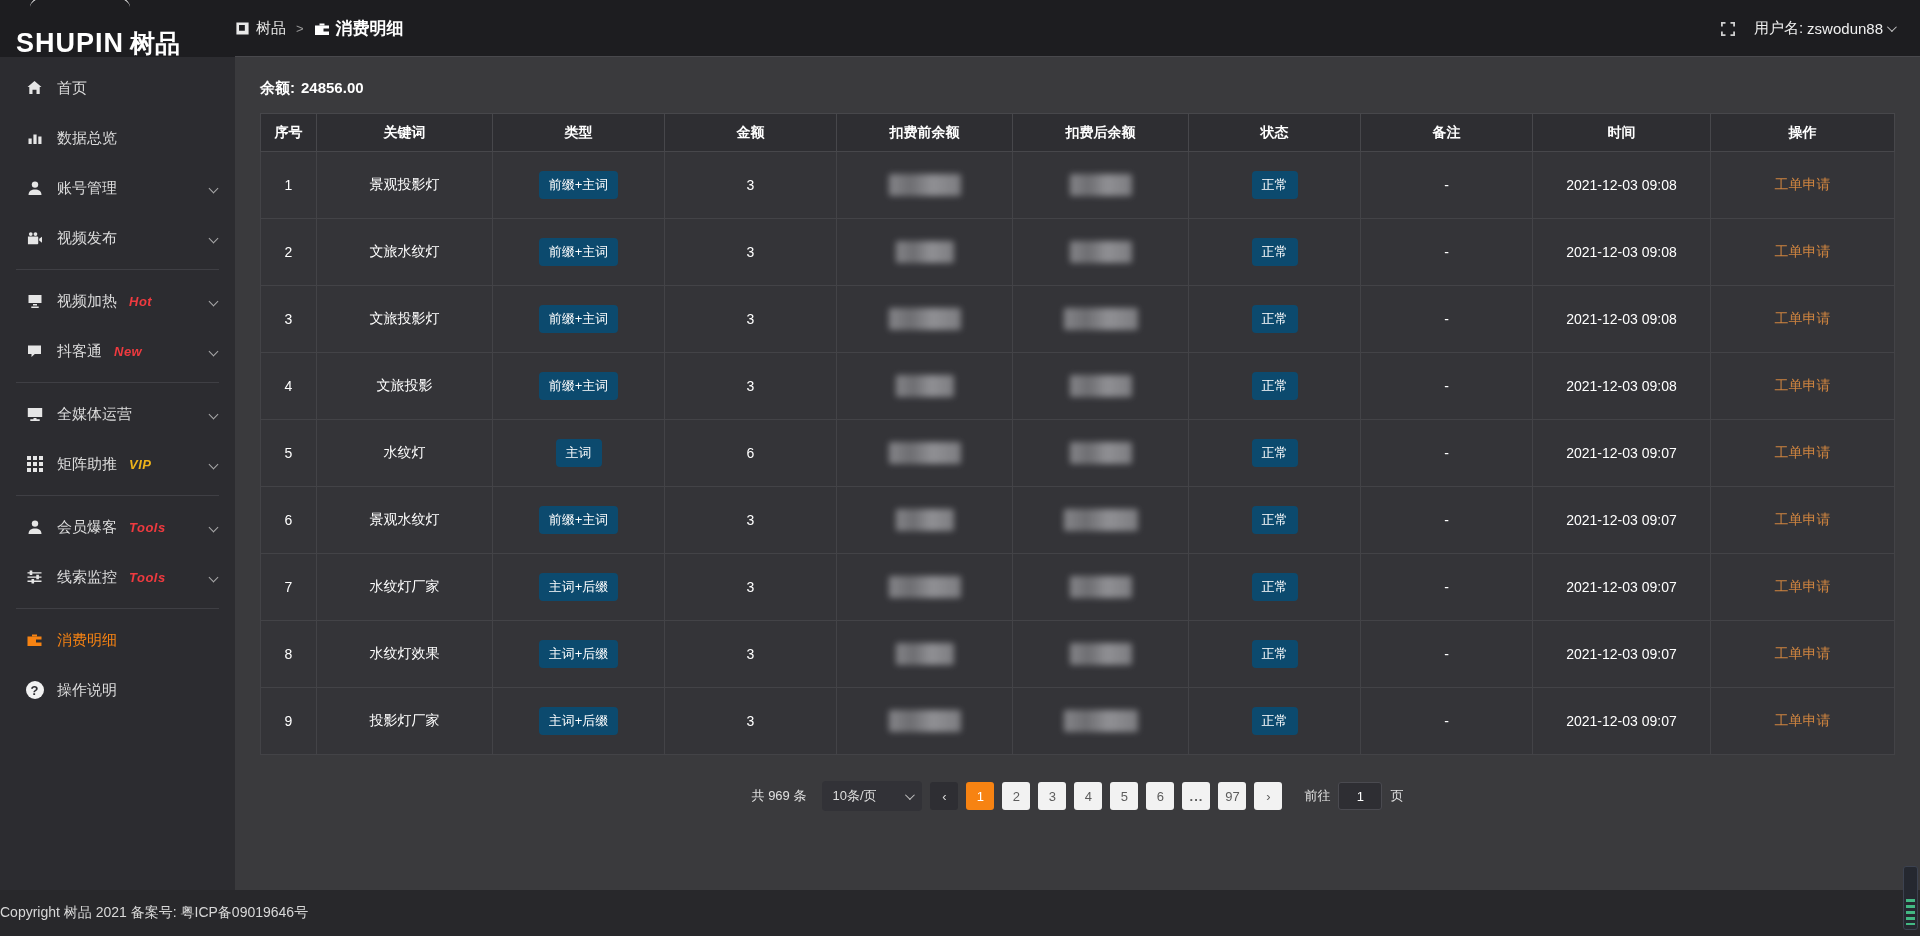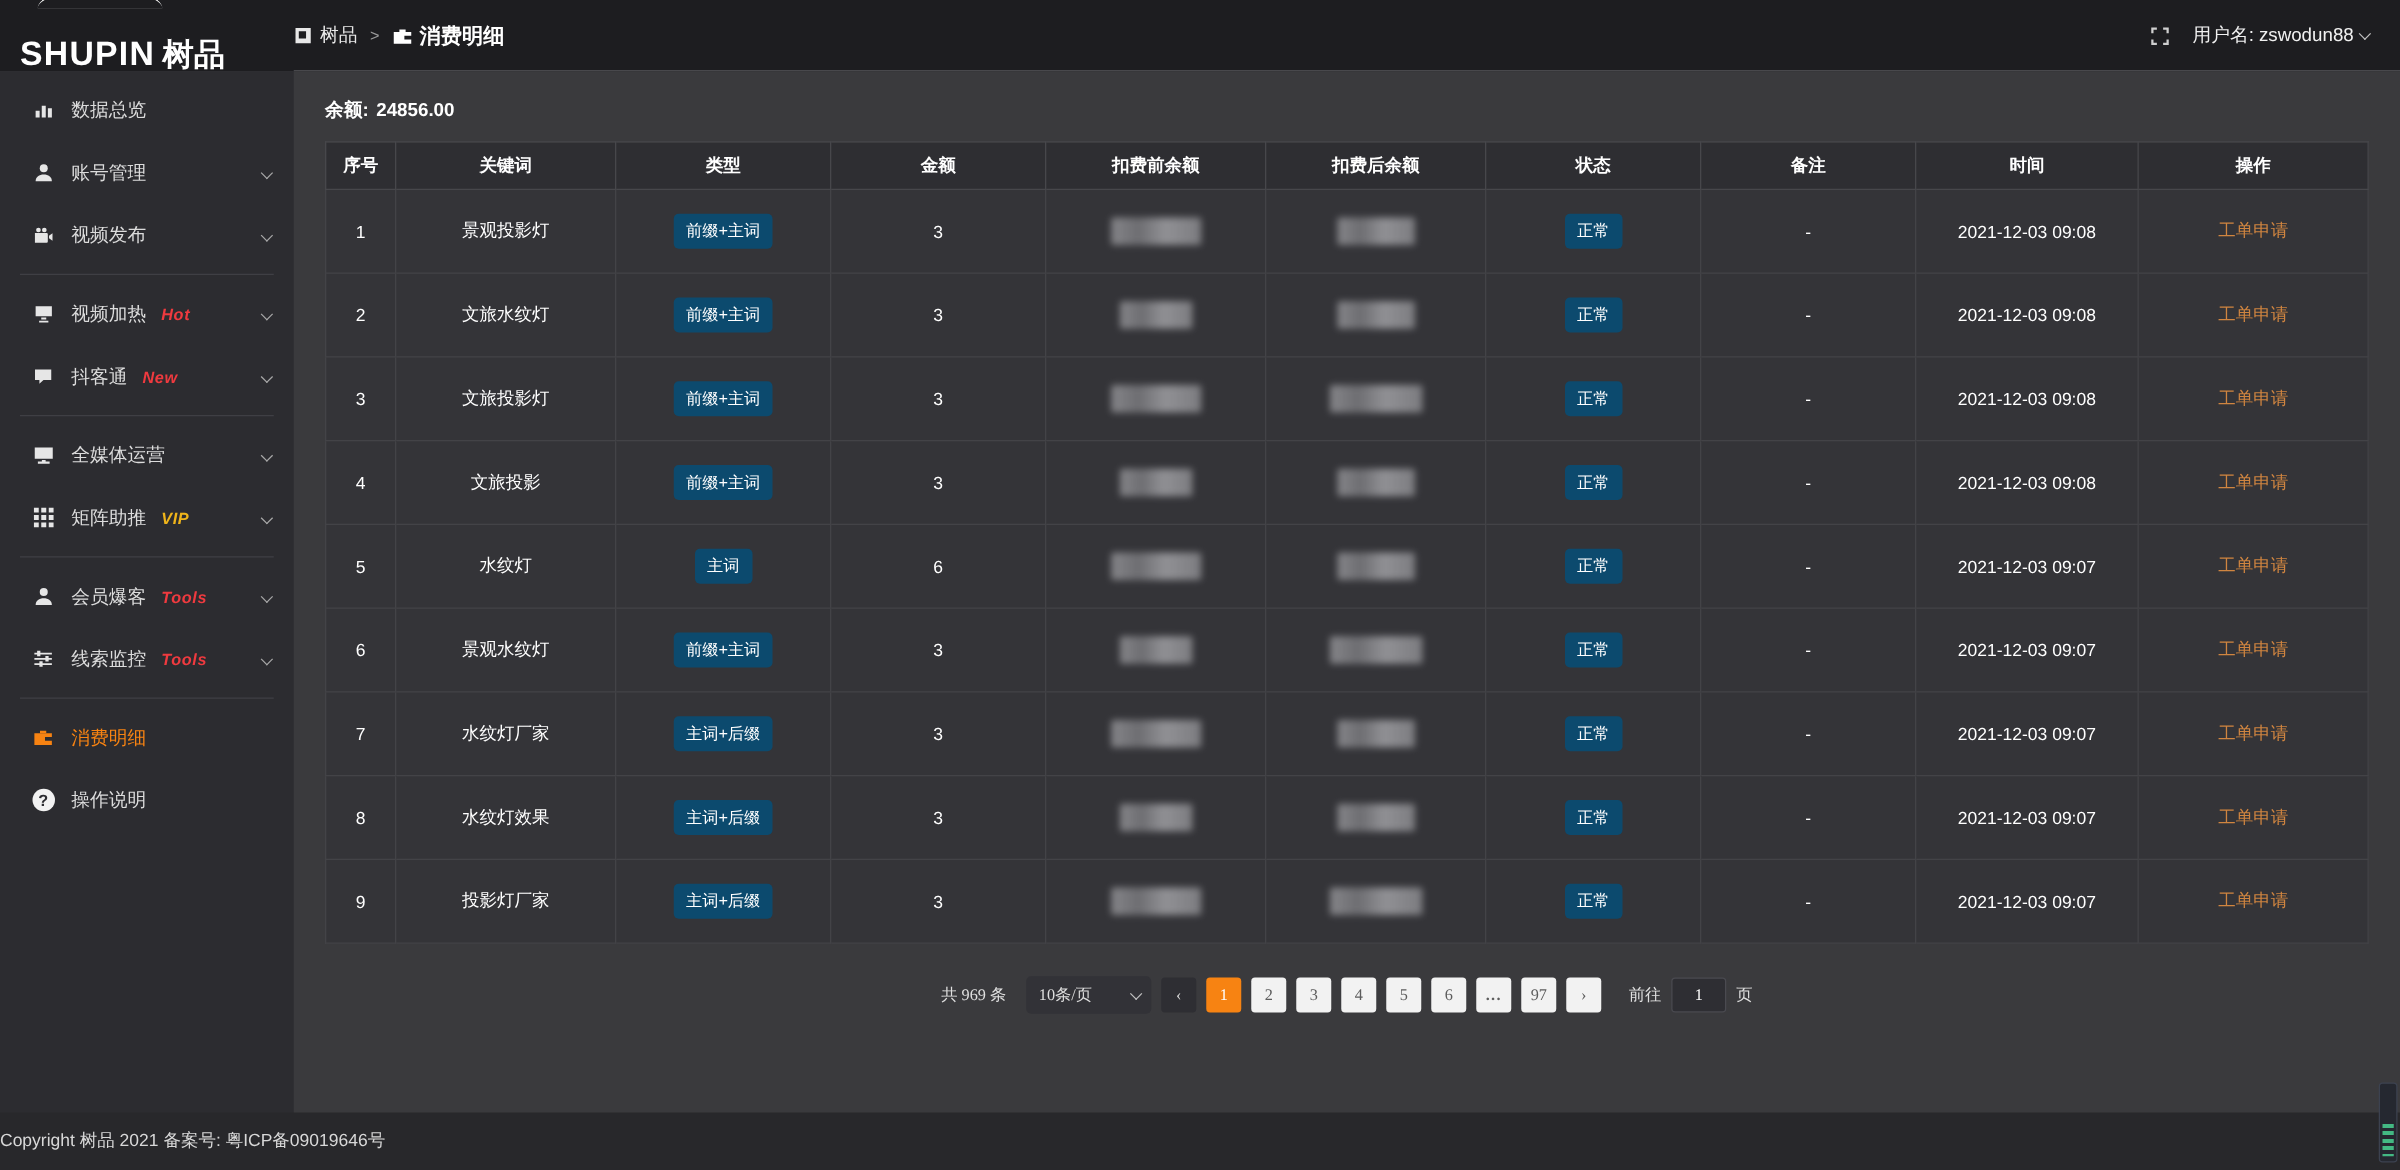--- a/index.html
+++ b/index.html
@@ -51,21 +51,21 @@
   tbody td { height:67px; background:#343438; border:1px solid #434347; font-size:14px; color:#fff; text-align:center; }
   .badge { display:inline-block; background:#0c4a6e; color:#fff; font-size:13px; padding:5px 10px; border-radius:4px; white-space:nowrap; }
   .blur-block { display:inline-block; height:22px; width:72px; border-radius:2px; vertical-align:middle;
     background:linear-gradient(90deg,#9a9a9e,#7c7c80 30%,#a8a8ac 60%,#8e8e92); filter:blur(3px); opacity:.8; }
   .blur-block.b2 { width:62px; }
   tbody tr:nth-child(even) .blur-block.b1 { width:58px; }
   tbody tr:nth-child(3n) .blur-block.b2 { width:74px; }
   .action-link { color:#d08540; font-size:14px; cursor:pointer; text-decoration:none; }
 
   
-  .pagination { display:flex; align-items:center; justify-content:center; gap:8px; margin-top:26px; font-size:13px; color:#e0e0e0;font-family:Liberation Serif, serif; }
+  .pagination { display:flex; align-items:center; justify-content:center; gap:8px; margin-top:26px; font-size:13px; color:#e0e0e0; }
   .pg-total { margin-right:8px; white-space:nowrap; }
   .pg-size { display:flex; align-items:center; justify-content:space-between; width:100px; height:30px; padding:0 10px; background:#323237; border-radius:4px; color:#dedede; cursor:pointer; }
   .pg-btn { min-width:28px; height:28px; padding:0 6px; display:flex; align-items:center; justify-content:center; border-radius:3px; background:#f2f2f2; color:#5c5c5c; font-size:13px; cursor:pointer; }
   .pg-btn.prev { background:#2e2e33; color:#d8d8d8; }
   .pg-btn.active { background:#f78312; color:#fff; }
   .pg-btn.dots { letter-spacing:1px; font-weight:700; }
   .pg-jump { display:flex; align-items:center; gap:8px; margin-left:14px; }
   .pg-input { width:44px; height:28px; background:#2e2e33; border:1px solid #4a4a50; border-radius:3px; color:#fff; text-align:center; font-size:13px; font-family:inherit; }
 
   
@@ -119,20 +119,28 @@
         <span class="chev"></span>
       </span>
     </div>
   </header>
 
   <div class="body">
     <aside class="sidebar">
       <nav>
           <div class="sb-item">
             <span class="sb-icon icon">
+              <svg width="17" height="16" viewBox="0 0 16 16">
+                <path d="M8 1L1 7h1.8v7H6V9.8h4V14h3.2V7H15z"></path>
+              </svg>
+            </span>
+            <span class="sb-label">首页</span>
+          </div>
+          <div class="sb-item">
+            <span class="sb-icon icon">
               <svg width="16" height="16" viewBox="0 0 16 16">
                 <path d="M1.5 8.5h3.2V14H1.5zM6.4 4.5h3.2V14H6.4zM11.3 6.5h3.2V14h-3.2z"></path>
               </svg>
             </span>
             <span class="sb-label">数据总览</span>
           </div>
           <div class="sb-item">
             <span class="sb-icon icon">
               <svg width="16" height="16" viewBox="0 0 16 16">
                 <circle cx="8" cy="4.6" r="3.2"></circle>

